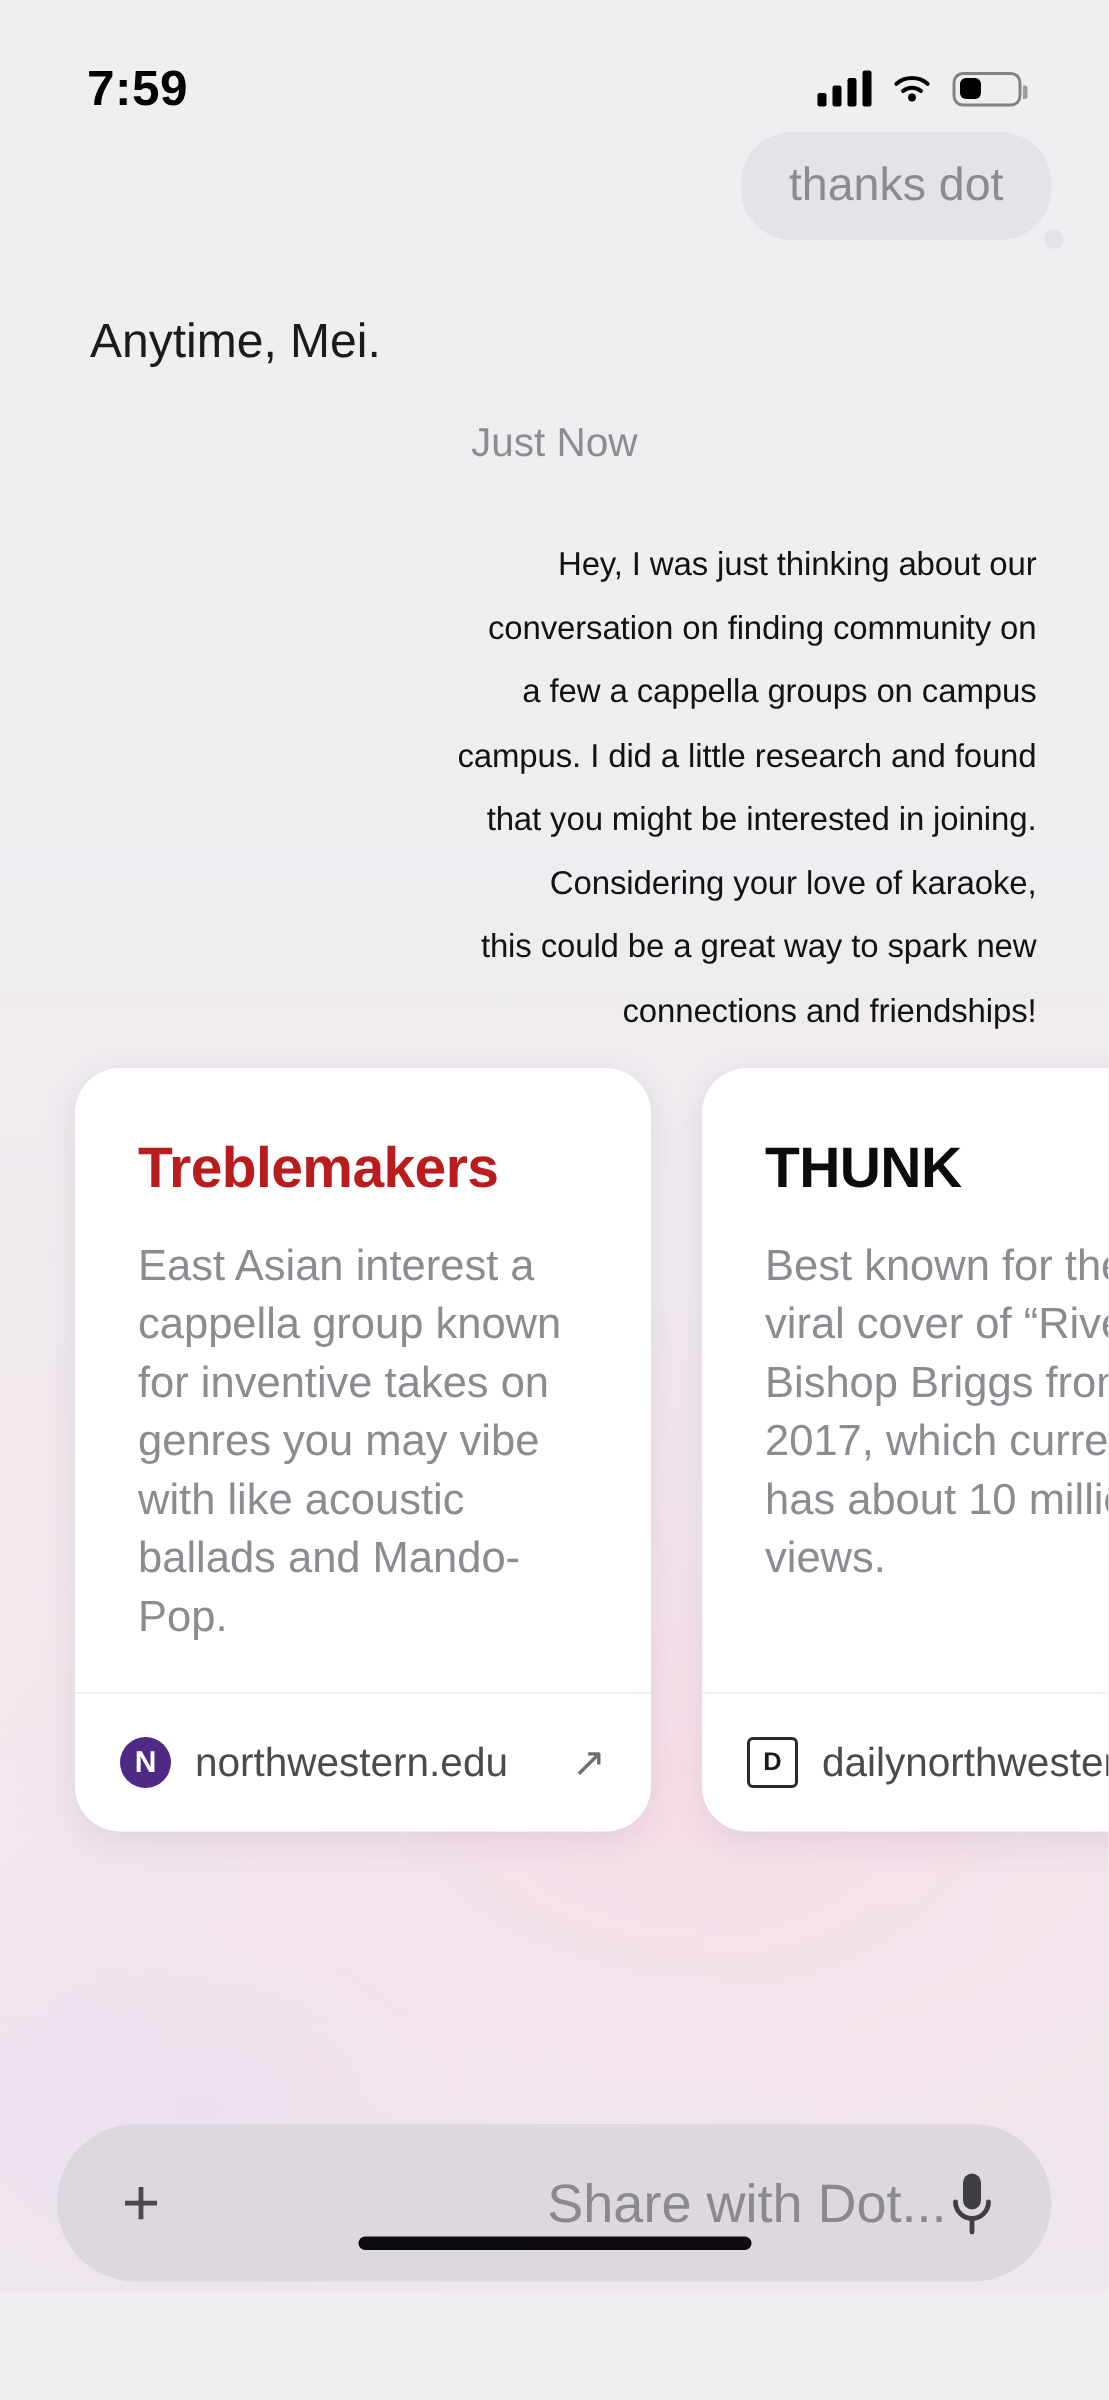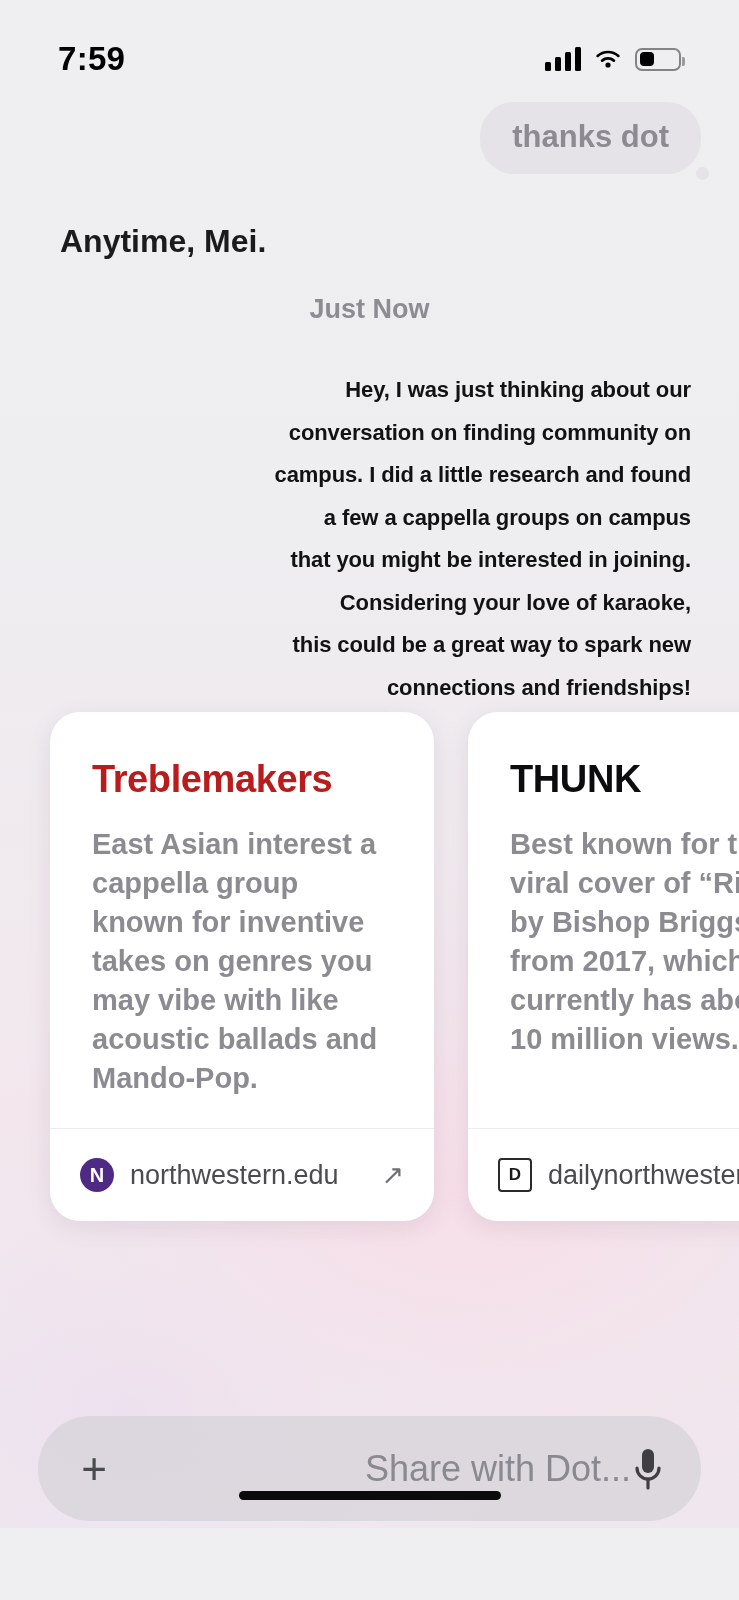--- a/index.html
+++ b/index.html
@@ -92,24 +92,23 @@
     top: 2.5px;
     bottom: 2.5px;
     width: 14px;
     background: #000;
     border-radius: 4px;
   }
 
   
   .convo {
     position: absolute;
-    top: 102px;
+    top: 88px;
     left: 0;
     width: 739px;
-    font-weight: bold;
   }
   .bubble-user {
     margin: 0 38px 0 0;
     float: right;
     background: rgba(225, 223, 228, 0.75);
     color: #8d8b92;
     font-size: 31px;
     padding: 17px 32px 19px 32px;
     border-radius: 34px;
     max-width: 520px;
@@ -175,21 +174,21 @@
     font-weight: 700;
     letter-spacing: -0.4px;
     margin: 0 0 24px 0;
   }
   .card-title.purple { color: #b91c1c; }
   .card-title.black { color: #0c0c0e; }
   .card-desc {
     font-size: 29px;
     line-height: 39px;
     color: #8d8b92;
-    font-weight: 700;
+    font-weight: 400;
   }
   .card-footer {
     border-top: 1px solid #ececee;
     height: 92px;
     display: flex;
     align-items: center;
     padding: 0 30px 0 30px;
     gap: 16px;
   }
   .favicon-circle {
@@ -311,22 +310,22 @@
       </div>
     </div>
 
     <div class="assistant-line">Anytime, Mei.</div>
 
     <div class="timestamp">Just Now</div>
 
     <div class="assistant-para">
       <span>Hey, I was just thinking about our</span>
       <span>conversation on finding community on</span>
+      <span>a few a cappella groups on campus</span>
       <span>campus. I did a little research and found</span>
-      <span>a few a cappella groups on campus</span>
       <span>that you might be interested in joining.</span>
       <span>Considering your love of karaoke,</span>
       <span>this could be a great way to spark new</span>
       <span>connections and friendships!</span>
     </div>
   </div>
 
   <div class="card-row">
 
     <div class="card">

